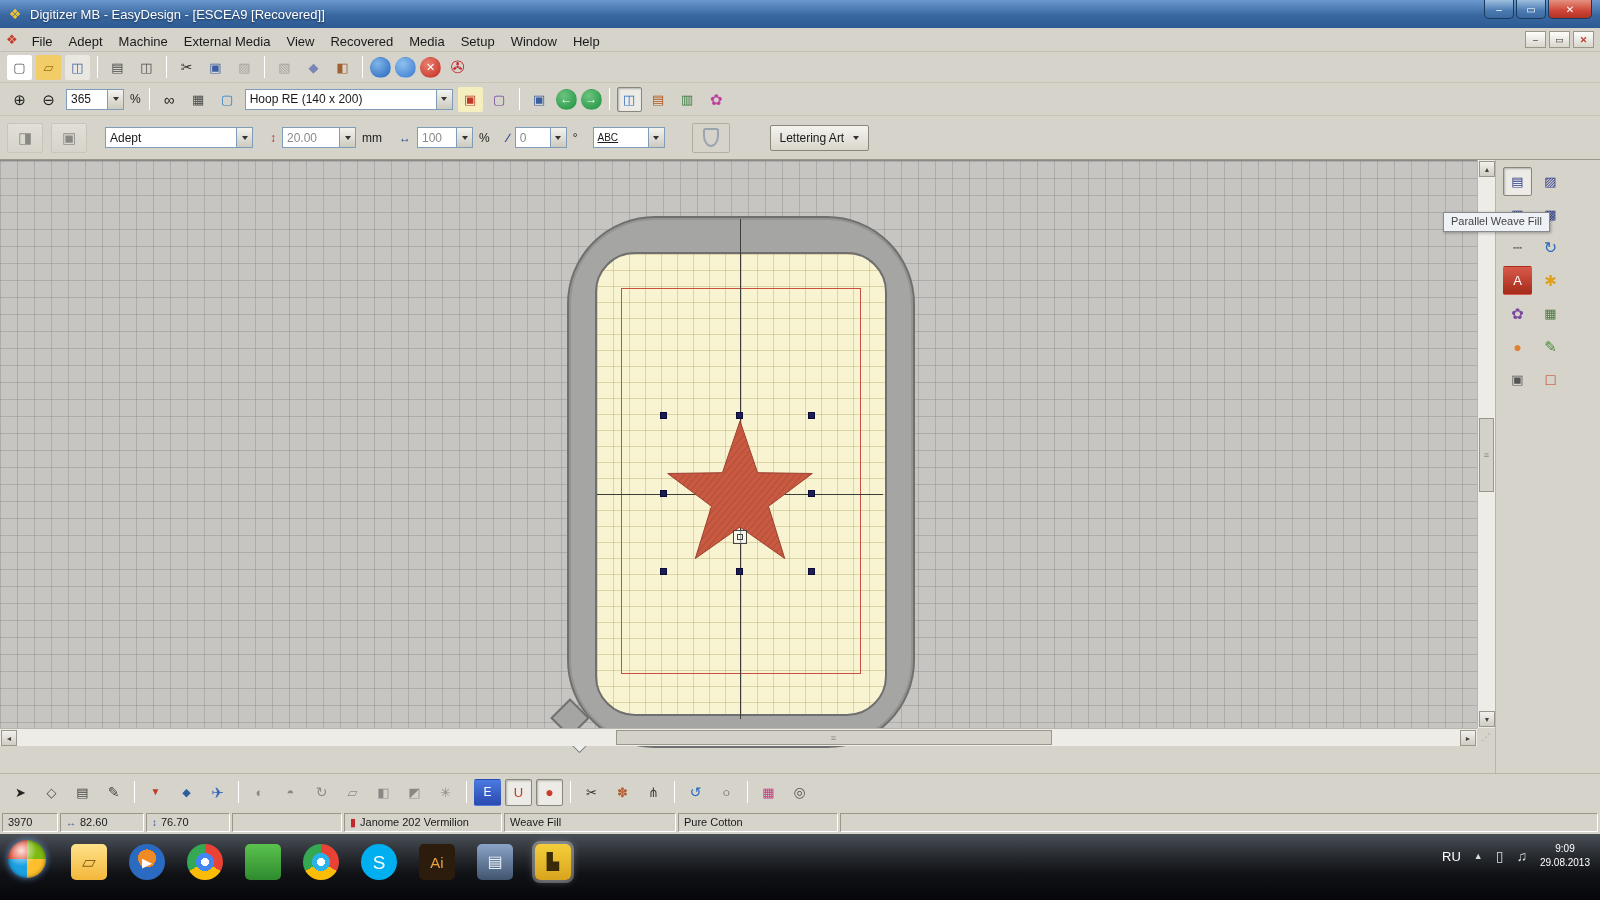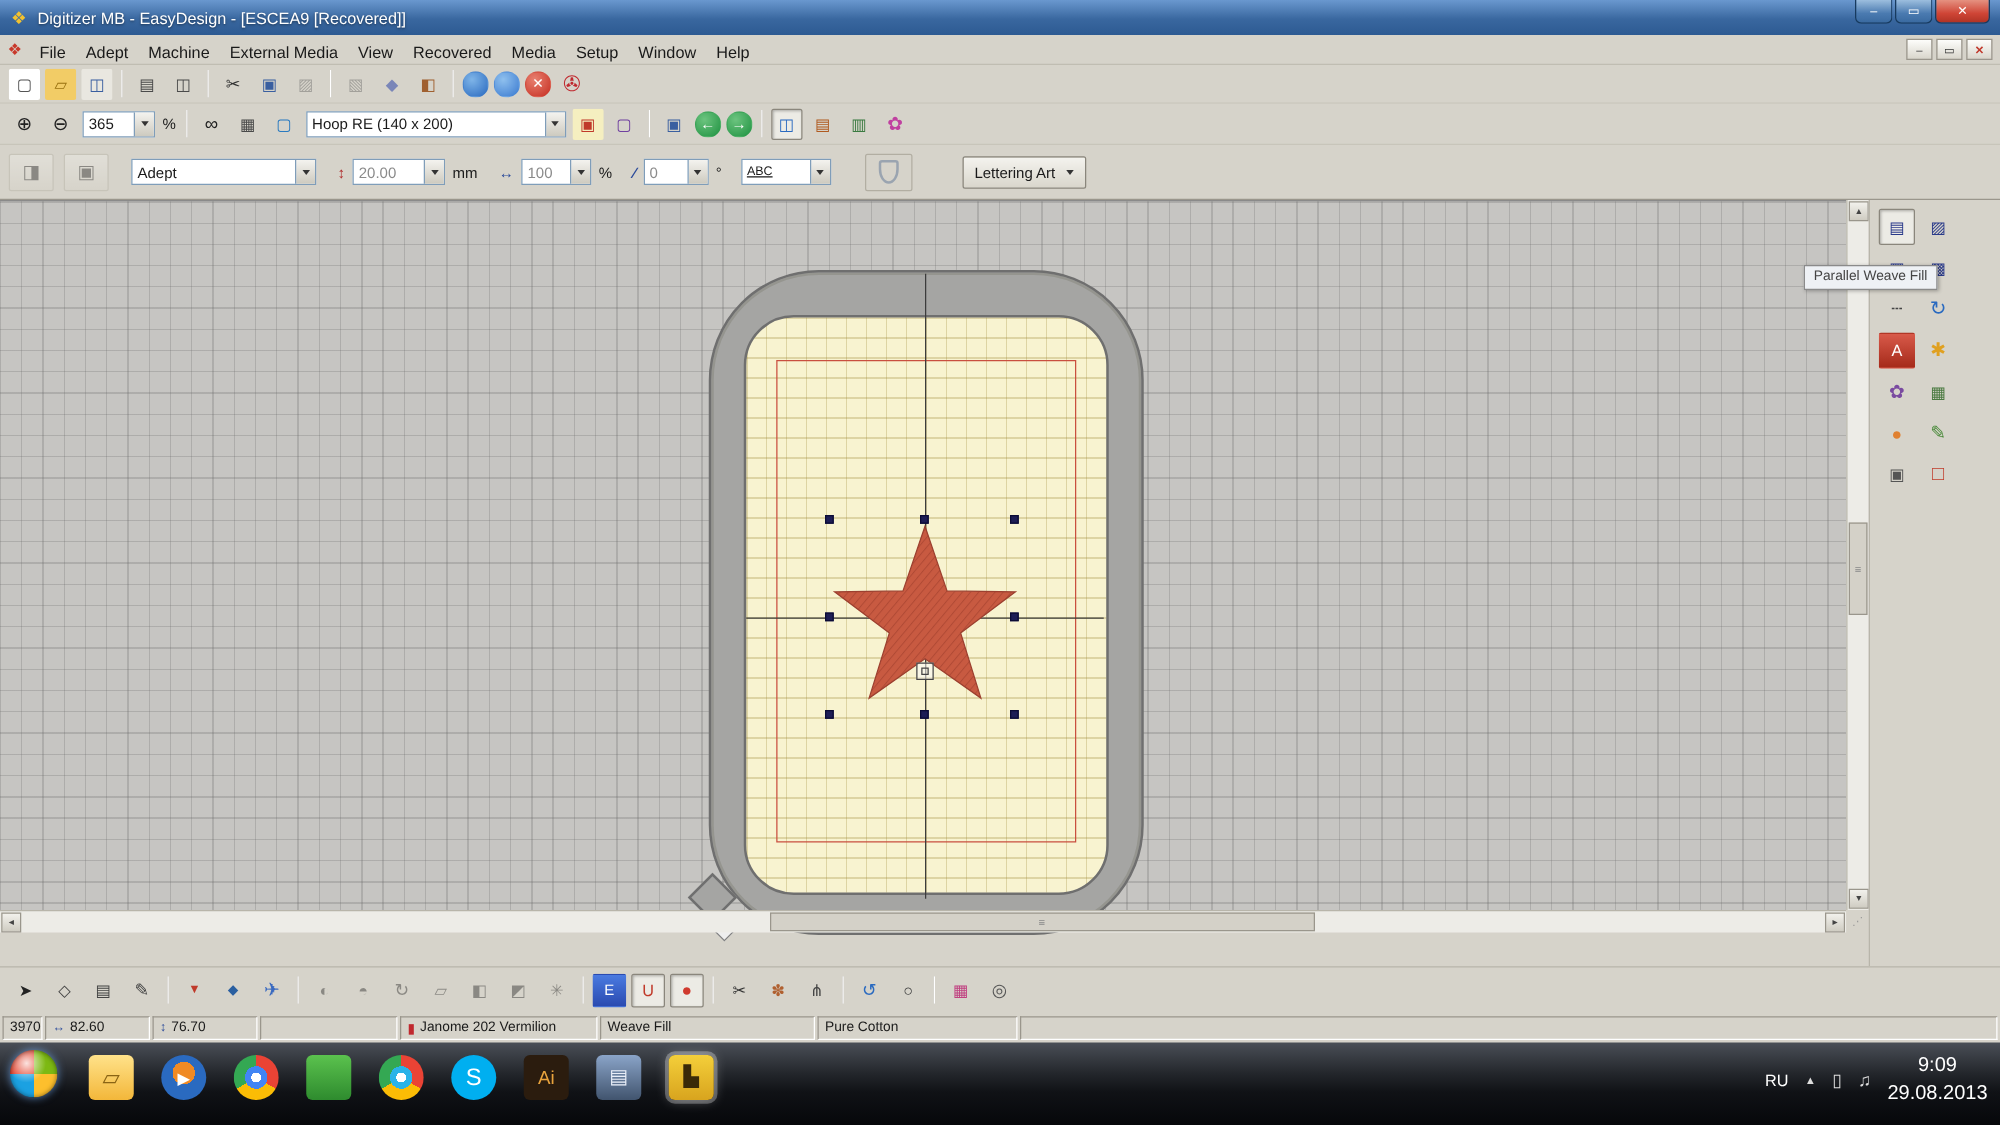--- a/index.html
+++ b/index.html
@@ -93,21 +93,21 @@
 .orb{width:38px;height:38px;border-radius:50%;margin-right:14px;background:radial-gradient(circle at 35% 28%,rgba(255,255,255,.85),rgba(255,255,255,0) 42%),conic-gradient(from 270deg,#e4402a 0 25%,#7db913 0 50%,#fdbf2d 0 75%,#1ba1e2 0 100%);box-shadow:0 0 7px rgba(120,180,255,.7),inset 0 0 4px rgba(0,0,0,.5);}
 .taskbar-icons{display:flex;align-items:center;height:44px;}
 .taskbar-icons .tbtn{width:36px;height:36px;min-width:36px;margin:0 11px;border-radius:5px;border:none;}
 .taskbar-icons .tbtn .glyph{font-size:20px;}
 .taskbar-icons .tbtn.round{border-radius:50%;}
 .taskbar-icons .tbtn.active{box-shadow:0 0 0 3px rgba(255,255,255,.28),0 0 10px rgba(255,255,255,.35);}
 .tray{position:absolute;right:10px;top:842px;display:flex;align-items:center;gap:13px;color:#fff;z-index:5;}
 .tray .lang{font-size:13px;}
 .tray .caret{font-size:9px;color:#ddd;}
 .tray .ticon{font-size:14px;color:#ddd;}
-.clock{text-align:center;font-size:16px;line-height:1.4;}
+.clock{text-align:center;font-size:10px;line-height:1.4;}
 </style>
 </head>
 <body>
 
 <div id="app">
 
   <div class="titlebar">
     <span class="app-ic">❖</span>
     <span class="title-text">Digitizer MB - EasyDesign - [ESCEA9 [Recovered]]</span>
     <div class="win-controls">
@@ -490,21 +490,21 @@
       <div class="tsep"></div>
       <div class="tbtn">
         <span class="glyph" style="color: rgb(192, 64, 128);">▦</span>
       </div>
       <div class="tbtn">
         <span class="glyph" style="color: rgb(85, 85, 85); font-size: 14px;">◎</span>
       </div>
     </div>
 
   <div id="statusbar">
-    <div class="sseg" style="width:32px">
+    <div class="sseg" style="width:56px">
         <span>3970</span>
       </div>
     <div class="sseg" style="width:84px">
         <span class="sic">↔</span>
         <span>82.60</span>
       </div>
     <div class="sseg" style="width:84px">
         <span class="sic">↕</span>
         <span>76.70</span>
       </div>

